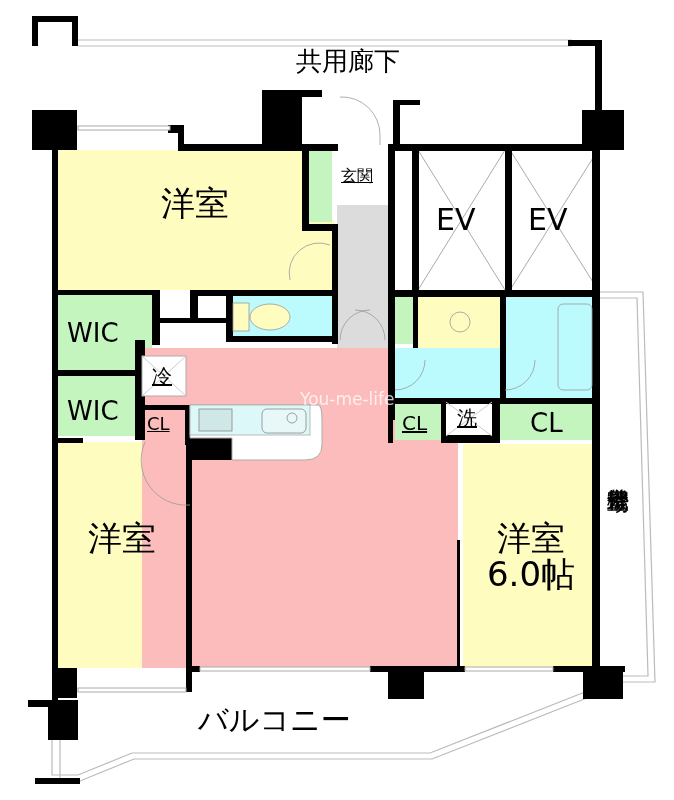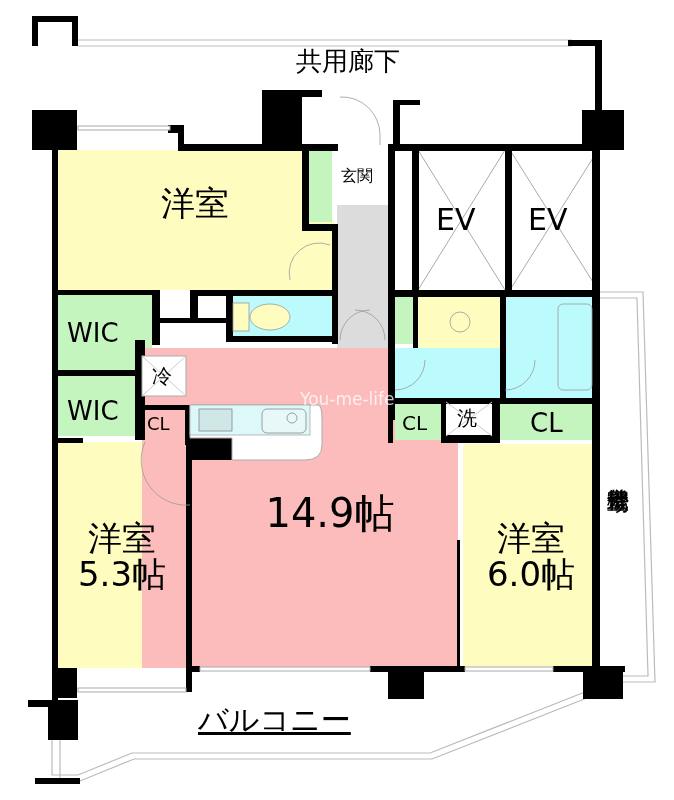--- a/index.html
+++ b/index.html
@@ -2,21 +2,21 @@
 <html><head>
 <meta charset="utf-8">
 <style>
   html, body { margin: 0; padding: 0; background: #ffffff; }
   body { width: 674px; height: 800px; position: relative; overflow: hidden;
          font-family: "DejaVu Sans", "Liberation Sans", sans-serif; }
   #plan { position: absolute; left: 0; top: 0; width: 674px; height: 800px; }
   .lbl { position: absolute; color: #000; text-align: center; line-height: 1; white-space: nowrap; }
   .room-lbl { font-size: 34px; line-height: 36px; }
   .small-lbl { font-size: 26px; }
-  .tiny-lbl { font-size: 16px; }
+  .tiny-lbl { font-size: 16px; text-decoration: underline; }
   .vert { writing-mode: vertical-rl; letter-spacing: 1px; }
   .wm { position: absolute; color: rgba(255,255,255,0.75); font-size: 17px; }
 </style>
 </head>
 <body>
 
 <svg id="plan" viewBox="0 0 674 800" xmlns="http://www.w3.org/2000/svg">
 
   <g fill="none" stroke="#bbbbbb" stroke-width="1.2">
     <line x1="78" y1="40" x2="240" y2="40"></line>
@@ -161,37 +161,35 @@
     <path d="M340 340 A 30 30 0 0 1 370 310"></path>
     <path d="M385 340 A 30 30 0 0 0 355 310"></path>
     <path d="M290 280 A 30 30 0 0 1 330 245"></path>
     <path d="M395 390 A 30 30 0 0 0 425 360"></path>
     <path d="M505 390 A 30 30 0 0 0 535 360"></path>
     <path d="M145 442 A 45 45 0 0 0 190 505"></path>
   </g>
 </svg>
 
 <div class="lbl small-lbl" style="left:296px;top:48px;">共用廊下</div>
-<div class="lbl small-lbl" style="left:198px;top:705px;font-size:30px;text-decoration:underline;">バルコニー</div>
+<div class="lbl small-lbl" style="left:198px;top:705px;font-size:30px;">バルコニー</div>
 <div class="lbl small-lbl vert" style="left:607px;top:470px;font-size:22px;">室外機置場</div>
 <div class="lbl tiny-lbl" style="left:341px;top:168px;">玄関</div>
 
 <div class="lbl room-lbl" style="left:130px;top:185px;width:130px;">
   <div>洋室</div>
 </div>
 <div class="lbl room-lbl" style="left:60px;top:520px;width:124px;">
   <div>洋室</div>
-  <div>5.3帖</div>
 </div>
 <div class="lbl room-lbl" style="left:466px;top:520px;width:130px;">
   <div>洋室</div>
   <div>6.0帖</div>
 </div>
 <div class="lbl room-lbl" style="left:240px;top:492px;width:180px;font-size:40px;line-height:42px;">
-  <div>14.9帖</div>
 </div>
 
 <div class="lbl small-lbl" style="left:67px;top:320px;">WIC</div>
 <div class="lbl small-lbl" style="left:67px;top:398px;">WIC</div>
 <div class="lbl tiny-lbl" style="left:147px;top:415px;font-size:18px;">CL</div>
 <div class="lbl tiny-lbl" style="left:402px;top:413px;font-size:20px;">CL</div>
 <div class="lbl small-lbl" style="left:530px;top:410px;">CL</div>
 
 <div class="lbl tiny-lbl" style="left:152px;top:366px;font-size:20px;">冷</div>
 <div class="lbl tiny-lbl" style="left:457px;top:408px;font-size:20px;">洗</div>

